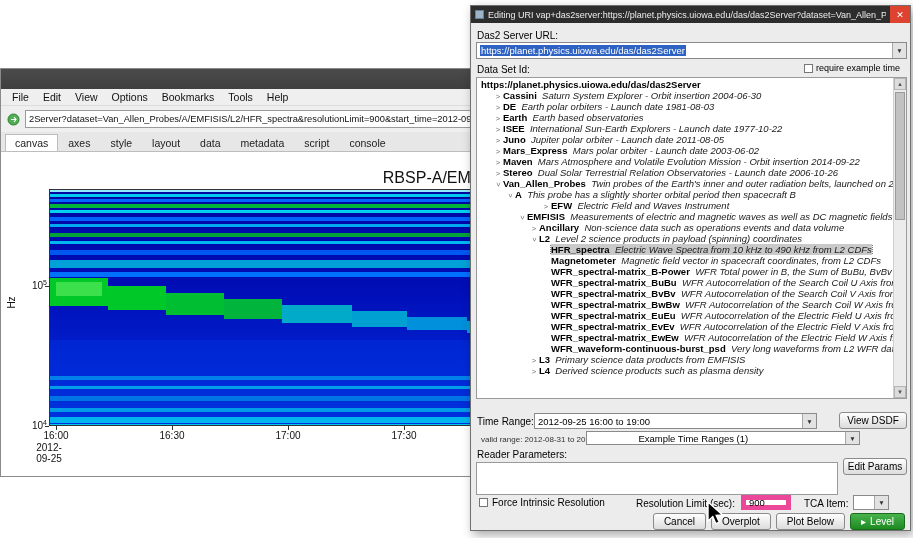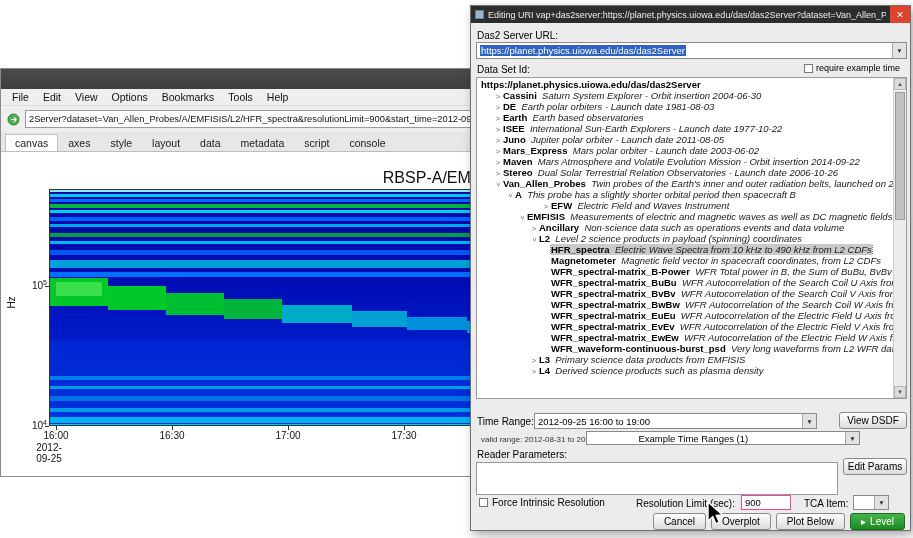--- a/index.html
+++ b/index.html
@@ -49,21 +49,21 @@
   .tdesc{font-style:italic;color:#1a1a1a}
   .tree-row.sel .row-text{background:#c9c9c9;outline:1px dotted #7a7a7a}
   .vsb{position:absolute;right:0;top:0;bottom:0;width:13px;background:#ececec;border-left:1px solid #cfcfcf}
   .vsb .up,.vsb .dn{position:absolute;left:0;right:0;height:12px;background:#dcdcdc;border:1px solid #b5b5b5;font-size:6px;color:#555;display:flex;align-items:center;justify-content:center}
   .vsb .up{top:0}.vsb .dn{bottom:0}
   .vsb-thumb{position:absolute;left:1px;right:1px;top:14px;height:128px;background:#c2c2c2;border:1px solid #9a9a9a}
   .btn{background:linear-gradient(#fefefe,#dcdcdc);border:1px solid #8a8a8a;border-radius:3px;font-size:10px;font-family:"Liberation Sans",sans-serif;height:17px;padding:0 10px;display:inline-flex;align-items:center;justify-content:center;color:#000;white-space:nowrap}
   .btn.green{background:linear-gradient(#49b24d,#1d8a21);border-color:#166c1a;color:#fff;gap:4px}
   .smalltext{position:absolute;font-size:8px;color:#333;white-space:nowrap}
   .ta{position:absolute;left:5px;top:456px;width:362px;height:33px;background:#fff;border:1px solid #9a9a9a;resize:none;font-family:"Liberation Sans",sans-serif;font-size:10px}
-  .field{position:absolute;background:#fff;border:1px solid #ec4899;font-size:9.5px;padding:0 3px;display:flex;align-items:center}
+  .field{position:absolute;background:#fff;border:5px solid #ec4899;font-size:9.5px;padding:0 3px;display:flex;align-items:center}
   .btnrow{position:absolute;right:5px;top:507px;display:flex;gap:5px}
   #cursor{position:absolute;left:703px;top:501px;z-index:5}
 </style>
 </head>
 <body>
 
 <div id="autoplot">
   <div class="ap-titlebar">
     <span>Autoplot (dev894338)</span>
     <span class="ap-controls">

